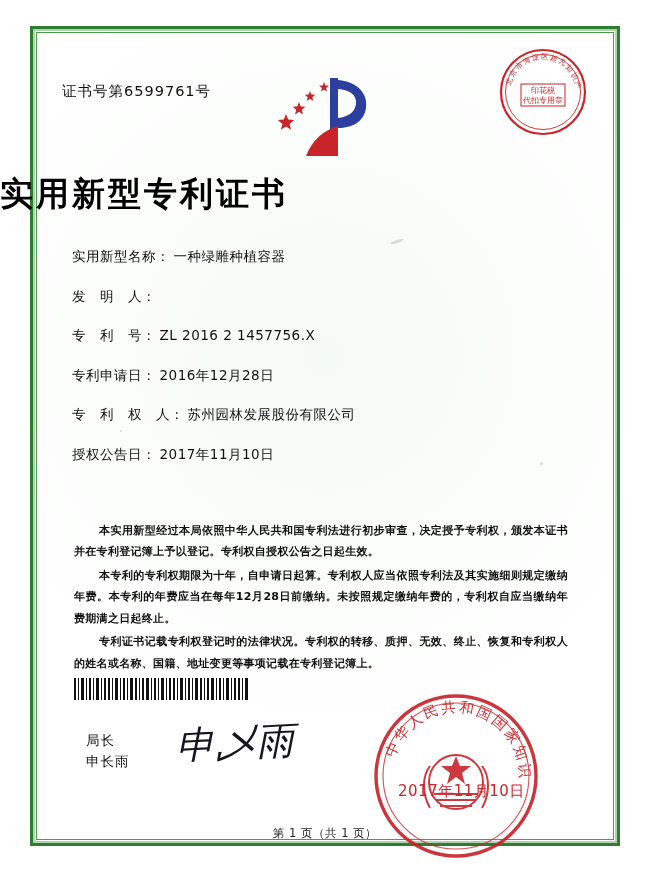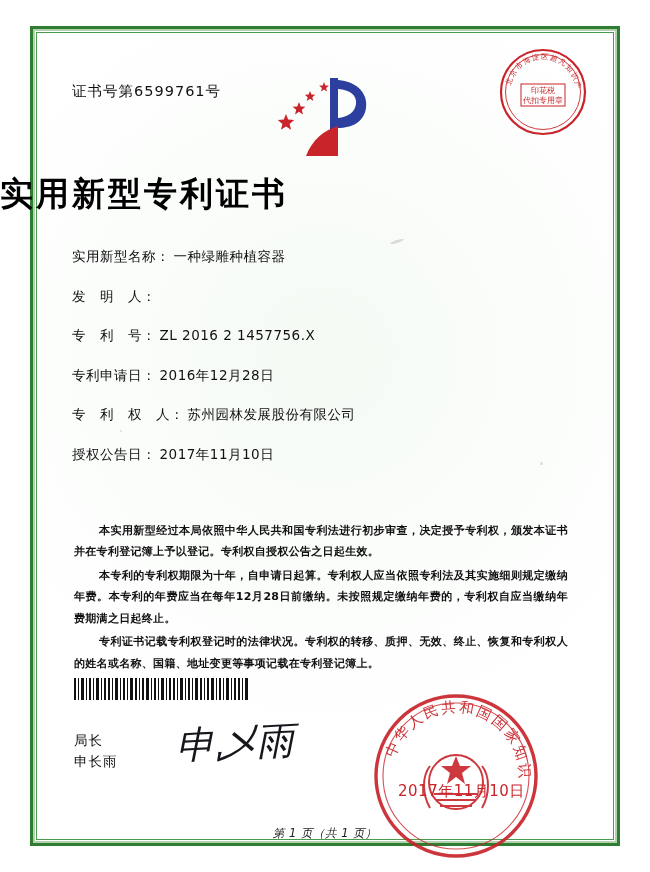--- a/index.html
+++ b/index.html
@@ -59,21 +59,20 @@
   }
   
   .cert-number {
     position: absolute;
     left: 62px;
     top: 82px;
     font-size: 14.5px;
     letter-spacing: 1px;
     color: #111;
     white-space: nowrap;
-    margin-left: 10px;
   }
   
   .logo {
     position: absolute;
     left: 272px;
     top: 72px;
     width: 100px;
     height: 86px;
   }
   
@@ -141,21 +140,21 @@
   .barcode {
     position: absolute;
     left: 74px;
     top: 678px;
     width: 176px;
     height: 22px;
   }
   
   .director-block {
     position: absolute;
-    left: 74px;
+    left: 86px;
     top: 730px;
     font-size: 13.5px;
     line-height: 1.55;
     color: #111;
     letter-spacing: 1px;
   }
   .signature {
     position: absolute;
     left: 176px;
     top: 718px;
@@ -187,21 +186,20 @@
   }
   .page-footer {
     position: absolute;
     left: 0;
     right: 0;
     top: 826px;
     text-align: center;
     font-size: 11.5px;
     color: #222;
     letter-spacing: 0.5px;
-    font-style: italic;
   }
   
   .speck {
     position: absolute;
     background: #cfcfcf;
     border-radius: 50%;
     opacity: .75;
   }
 </style>
 </head>

